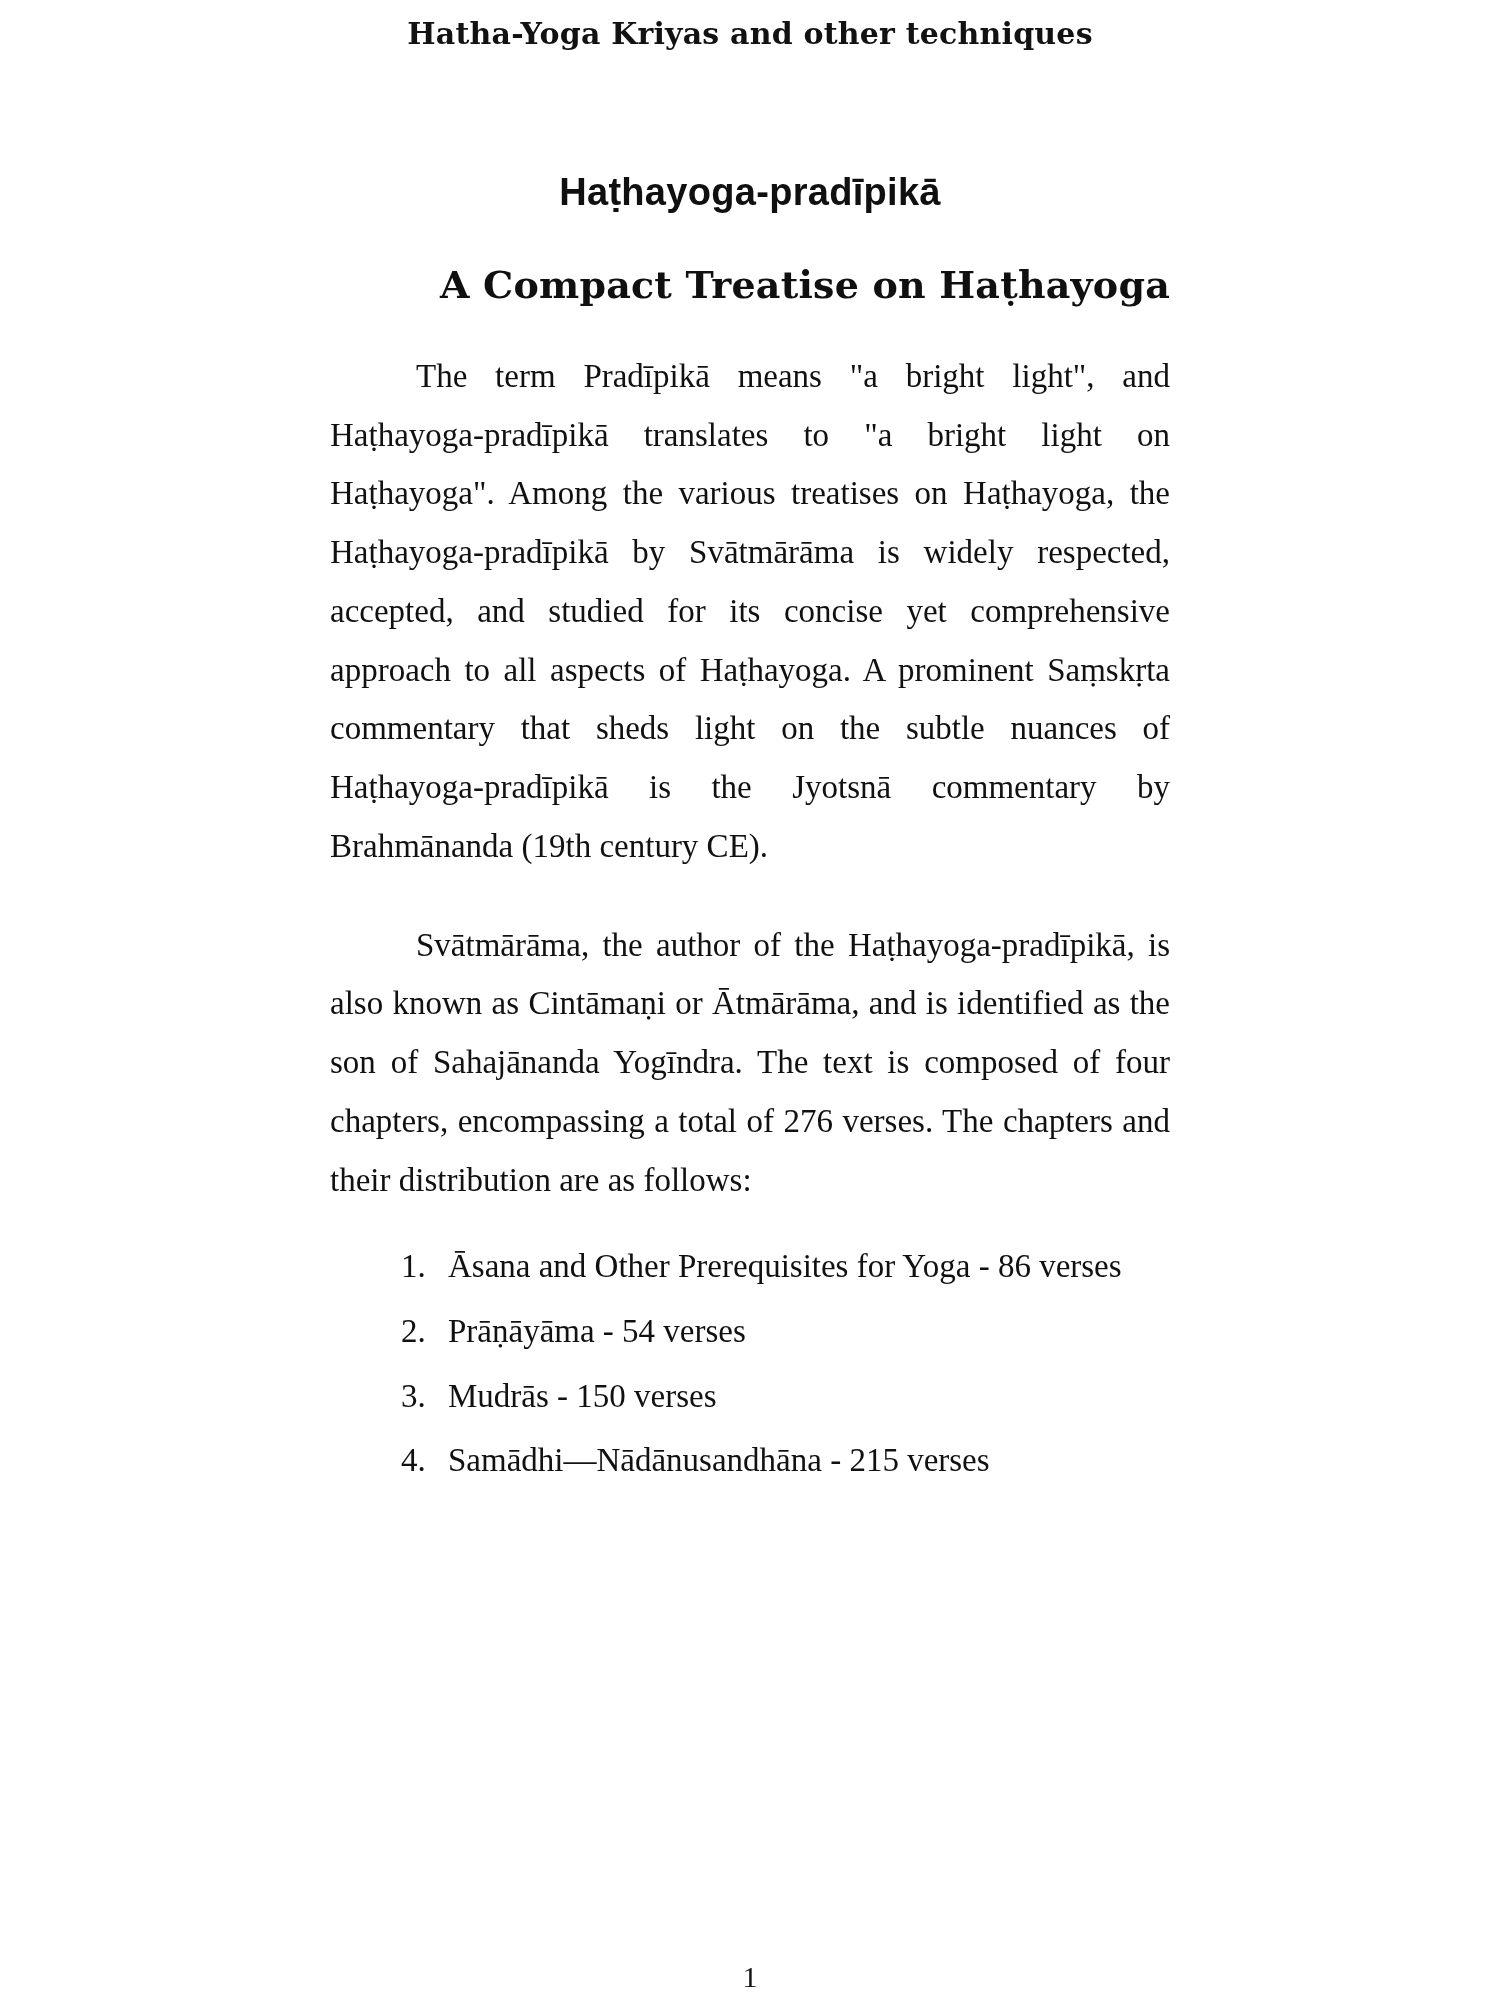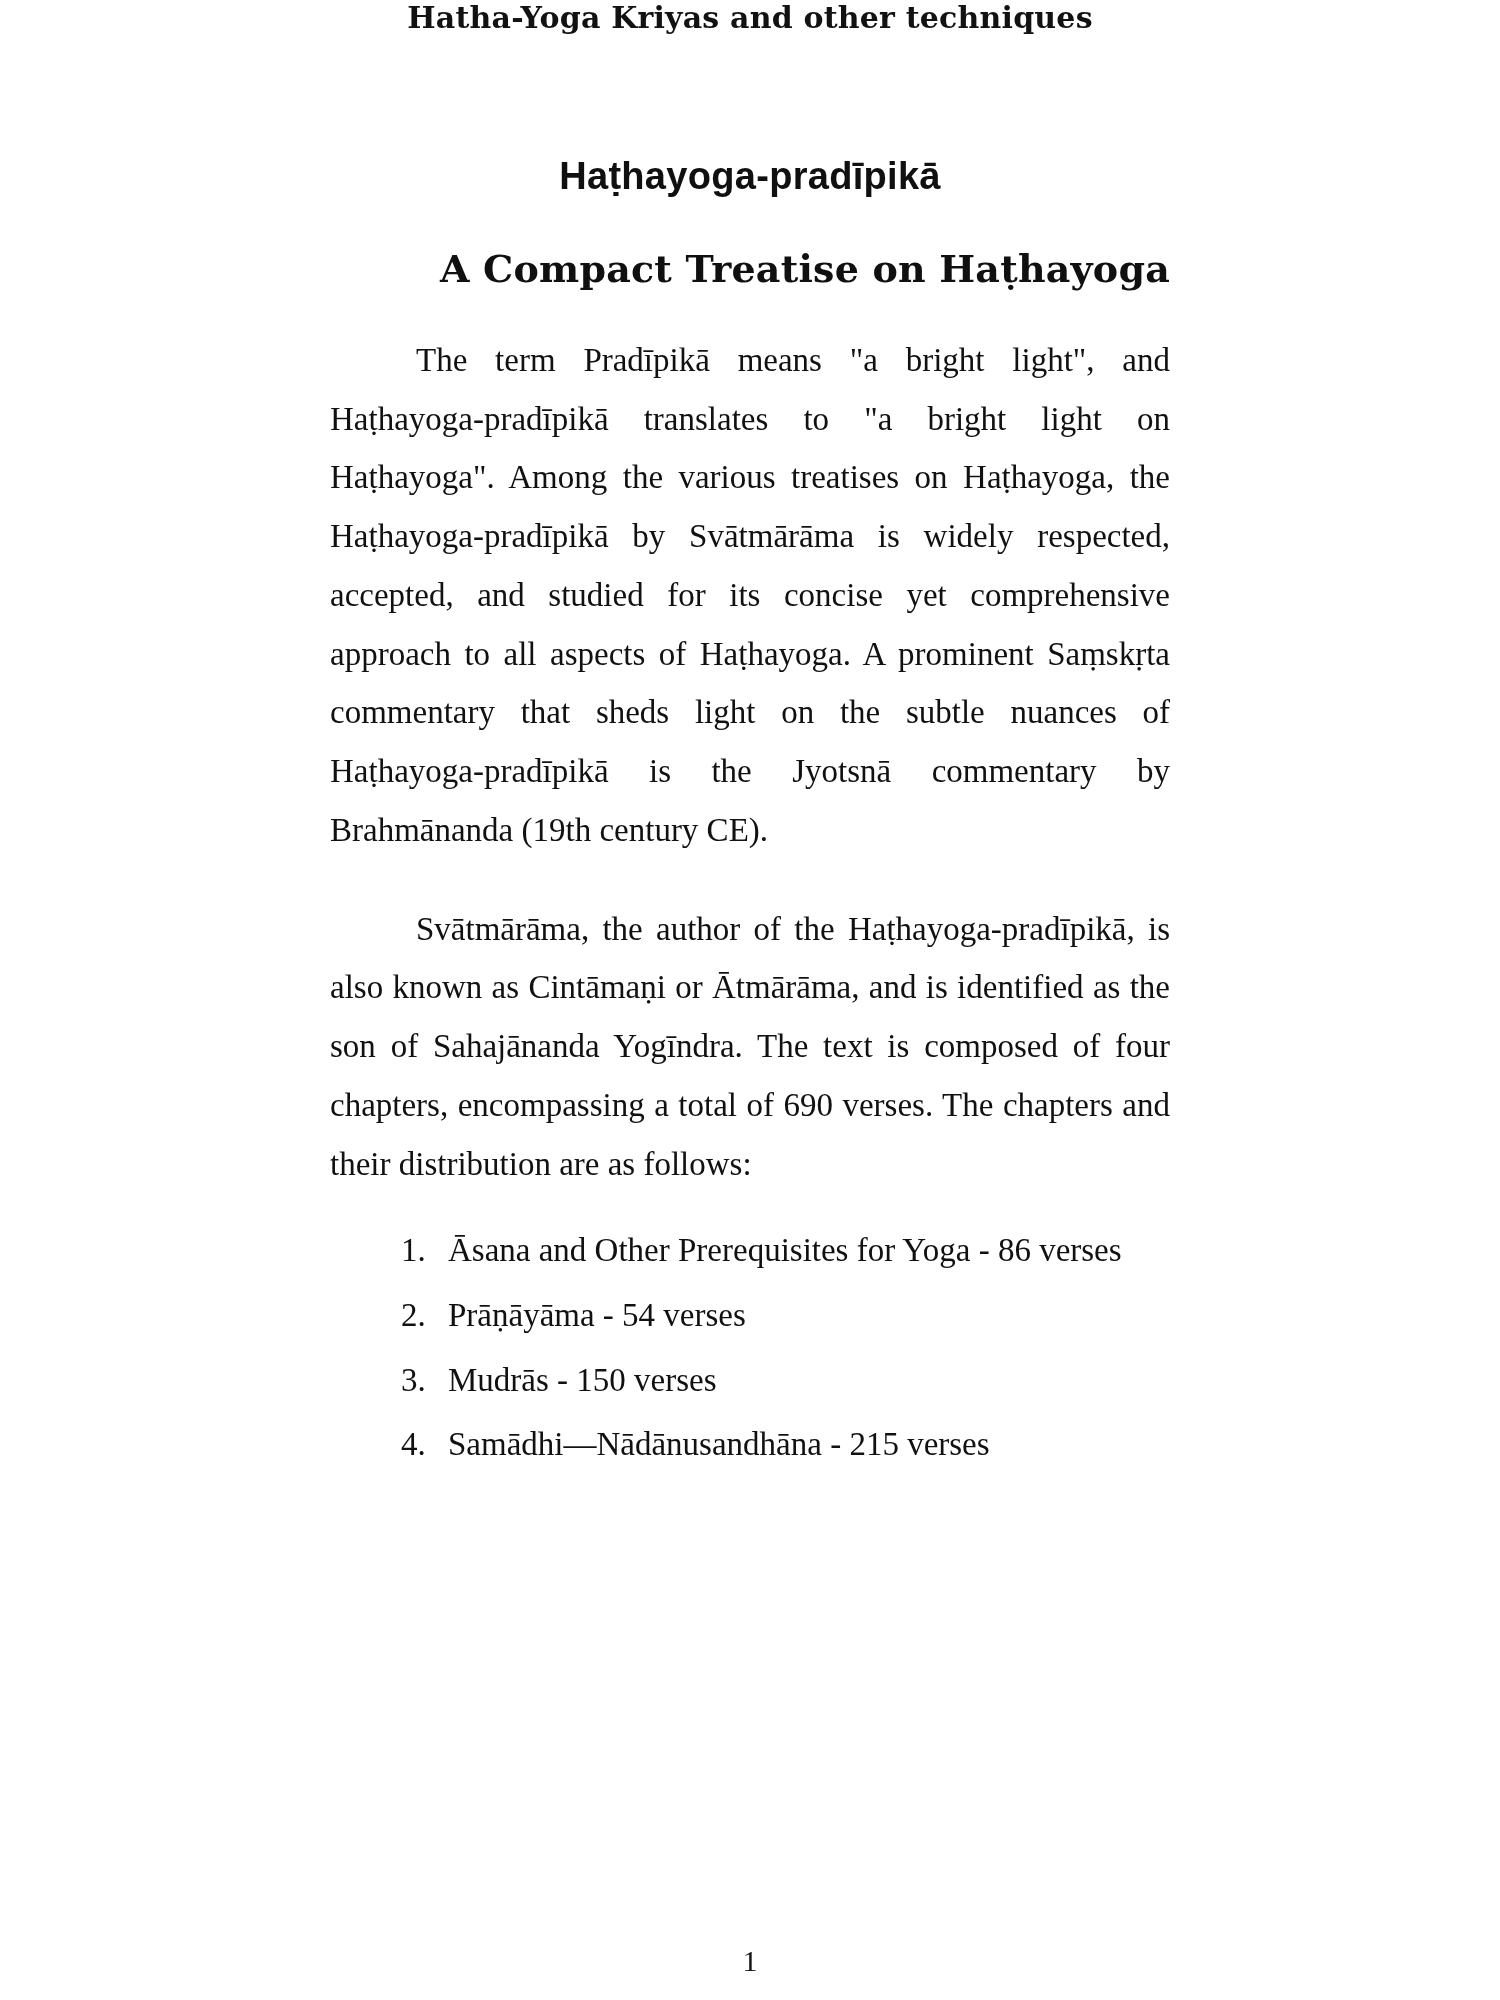--- a/index.html
+++ b/index.html
@@ -21,21 +21,21 @@
     box-sizing: border-box;
     padding: 0;
     position: relative;
   }
   .running-head {
     text-align: center;
     font-family: "DejaVu Serif", serif;
     font-weight: bold;
     font-size: 30px;
     letter-spacing: 0.2px;
-    margin-top: 0;
+    margin-top: 16px;
     color: #121212;
   }
   .content {
     margin: 0 auto;
     width: 1180px;
     padding-left: 170px;
     padding-right: 170px;
     box-sizing: border-box;
   }
   h1.title {
@@ -97,21 +97,21 @@
   <div class="running-head">Hatha-Yoga Kriyas and other techniques</div>
 
   <div class="content">
 
     <h1 class="title">Haṭhayoga-pradīpikā</h1>
 
     <h2 class="subtitle">A Compact Treatise on Haṭhayoga</h2>
 
     <p class="body-para">The term Pradīpikā means "a bright light", and Haṭhayoga-pradīpikā translates to "a bright light on Haṭhayoga". Among the various treatises on Haṭhayoga, the Haṭhayoga-pradīpikā by Svātmārāma is widely respected, accepted, and studied for its concise yet comprehensive approach to all aspects of Haṭhayoga. A prominent Saṃskṛta commentary that sheds light on the subtle nuances of Haṭhayoga-pradīpikā is the Jyotsnā commentary by Brahmānanda (19th century CE).</p>
 
-    <p class="body-para">Svātmārāma, the author of the Haṭhayoga-pradīpikā, is also known as Cintāmaṇi or Ātmārāma, and is identified as the son of Sahajānanda Yogīndra. The text is composed of four chapters, encompassing a total of 690 verses. The chapters and their distribution are as follows:</p>
+    <p class="body-para">Svātmārāma, the author of the Haṭhayoga-pradīpikā, is also known as Cintāmaṇi or Ātmārāma, and is identified as the son of Sahajānanda Yogīndra. The text is composed of four chapters, encompassing a total of 276 verses. The chapters and their distribution are as follows:</p>
 
     <ol class="chapter-list">
       <li>Āsana and Other Prerequisites for Yoga  - 86 verses</li>
       <li>Prāṇāyāma  - 54 verses</li>
       <li>Mudrās  - 150 verses</li>
       <li>Samādhi—Nādānusandhāna - 215 verses</li>
     </ol>
 
 
   </div>

